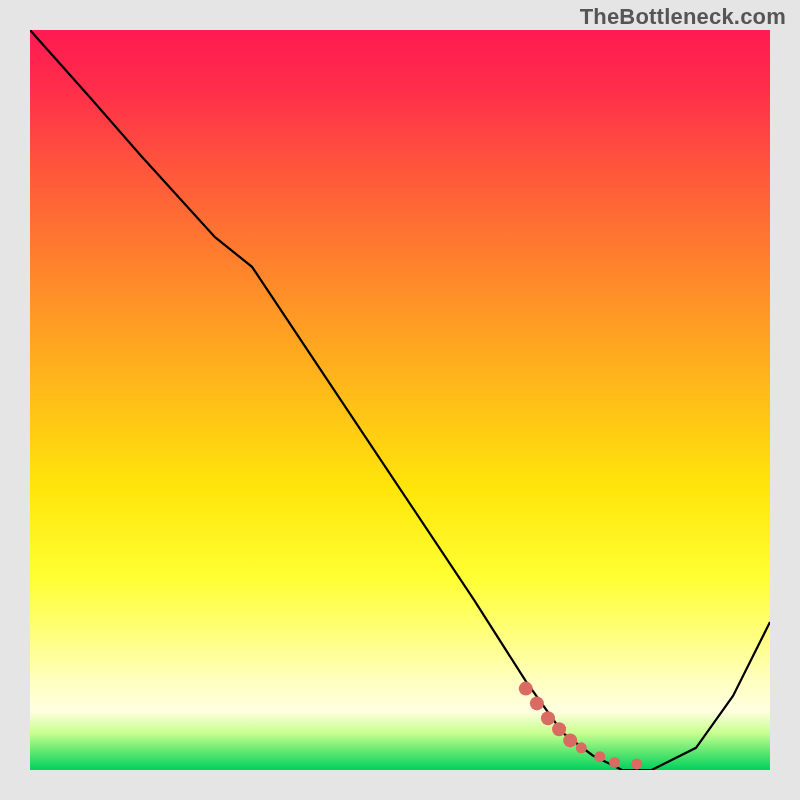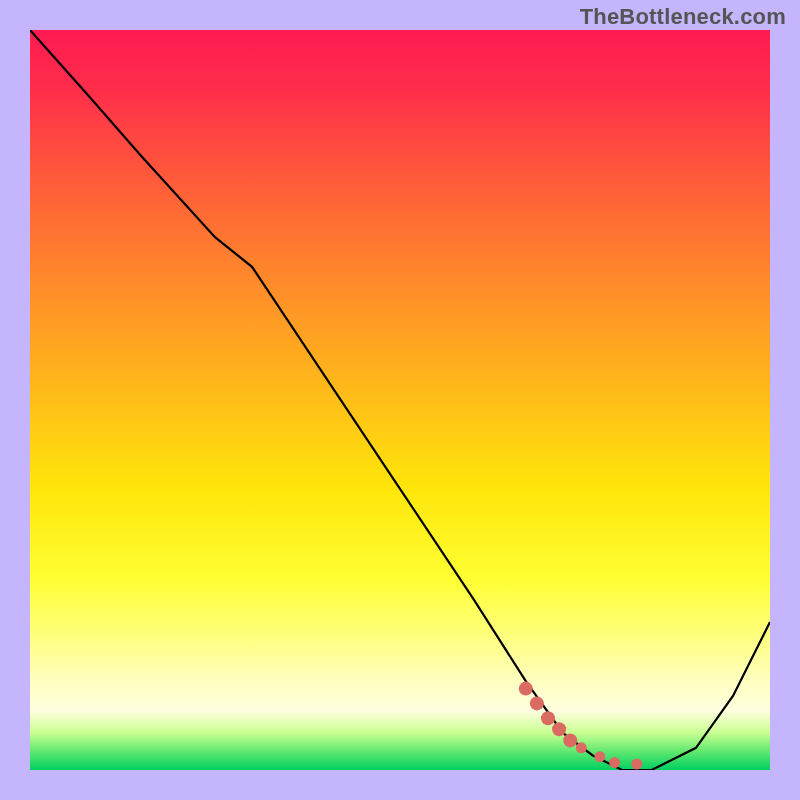--- a/index.html
+++ b/index.html
@@ -10,21 +10,21 @@
     height: 800px;
     position: relative;
     font-family: Arial, sans-serif;
   }
   .outer {
     position: absolute;
     top: 0;
     left: 0;
     width: 800px;
     height: 800px;
-    background: #c4b5fd;
+    background: #e5e5e5;
   }
   .watermark {
     position: absolute;
     top: 4px;
     right: 14px;
     color: #555;
     font-size: 22px;
     font-weight: bold;
     letter-spacing: 0.2px;
   }

